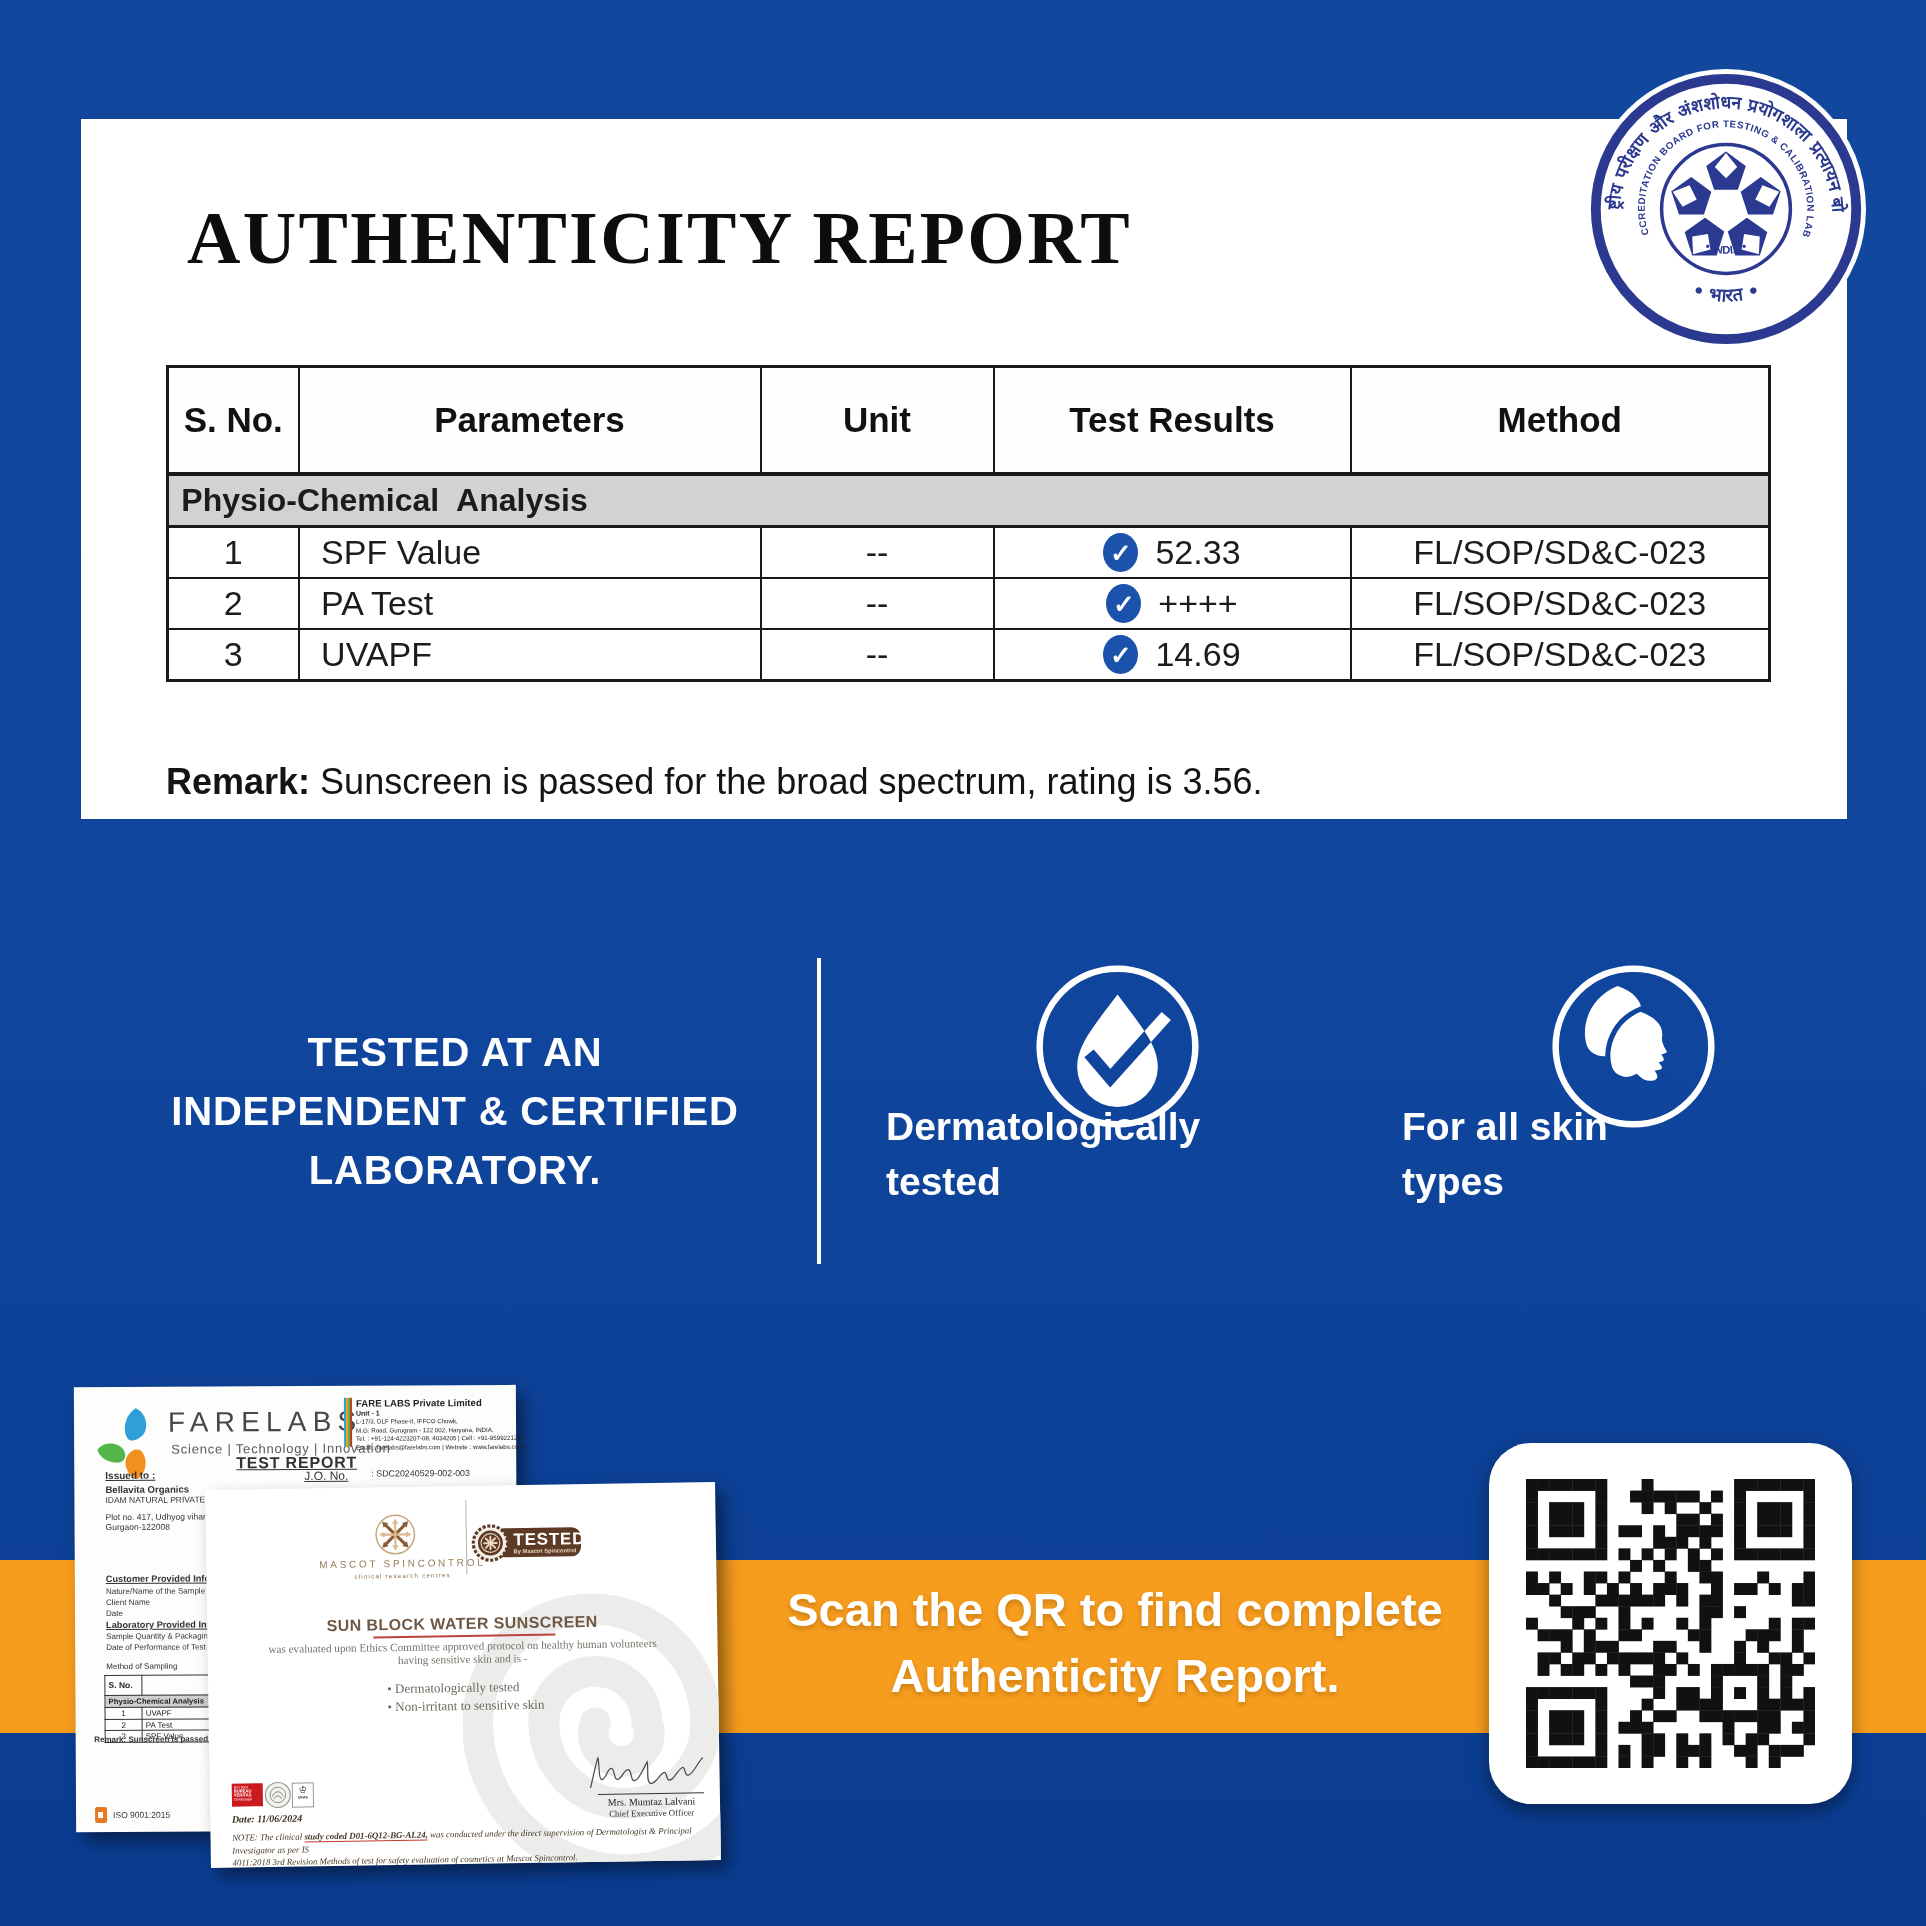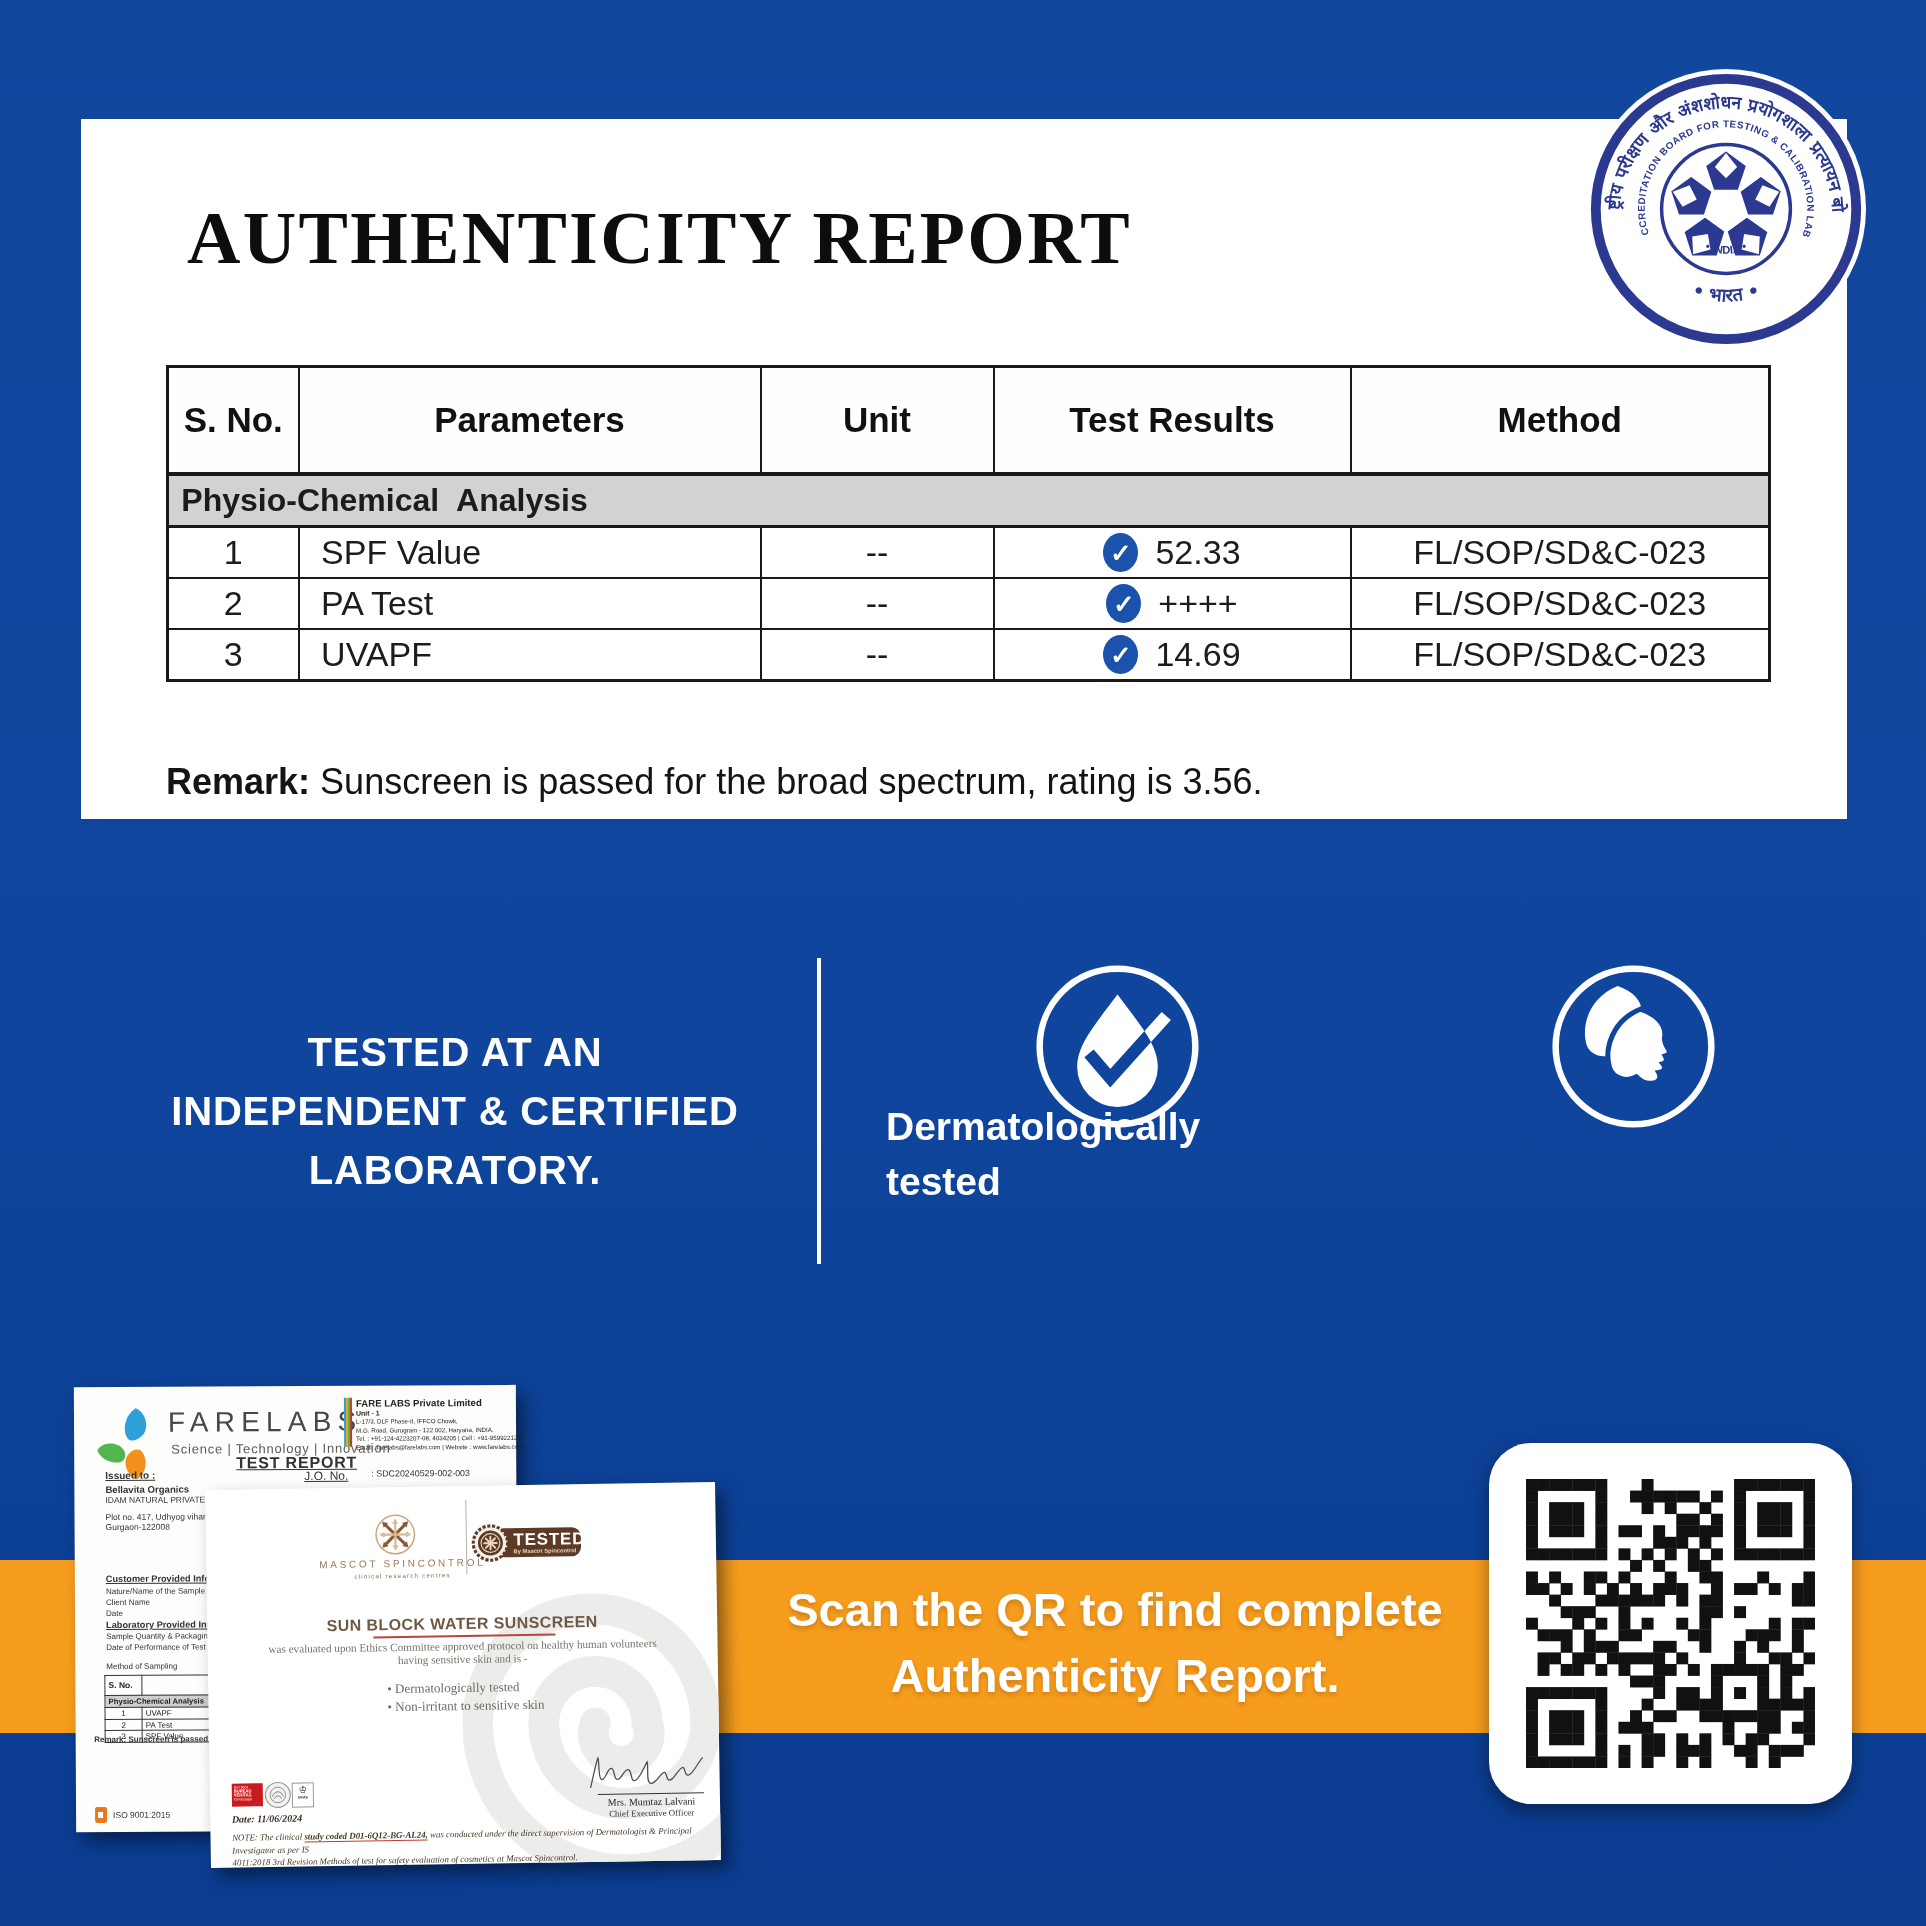--- a/index.html
+++ b/index.html
@@ -226,20 +226,24 @@
   <div class="abs" style="left:1547px;top:960px;width:173px;height:173px;">
     <svg viewBox="-120 -120 240 240" width="173" height="173">
       <circle cx="0" cy="0" r="108" fill="none" stroke="#ffffff" stroke-width="9"></circle>
       <g transform="translate(-16,-10)">
         <path d="M-6,-74 C18,-66 30,-50 27,-34 C26,-28 30,-22 33,-17 C36,-12 31,-10 28,-9 C31,-4 29,1 25,2 C29,7 27,13 19,14 C23,21 19,29 9,29 C1,30 -6,26 -12,20 C-26,28 -44,22 -49,8 C-57,-18 -46,-58 -6,-74 Z" fill="#ffffff"></path>
       </g>
       <g transform="translate(16,22)">
         <path d="M-6,-74 C18,-66 30,-50 27,-34 C26,-28 30,-22 33,-17 C36,-12 31,-10 28,-9 C31,-4 29,1 25,2 C29,7 27,13 19,14 C23,21 19,29 9,29 C1,30 -6,26 -12,20 C-26,28 -44,22 -49,8 C-57,-18 -46,-58 -6,-74 Z" fill="#ffffff" stroke="#0f459c" stroke-width="7"></path>
       </g>
     </svg>
+  </div>
+  <div class="abs feat-text" style="left:1402px;">
+    <div>For all skin</div>
+    <div>types</div>
   </div>
 
   <div class="abs banner"></div>
   <div class="abs banner-text">
     <div>Scan the QR to find complete</div>
     <div>Authenticity Report.</div>
   </div>
 
   <article class="abs doc">
 

